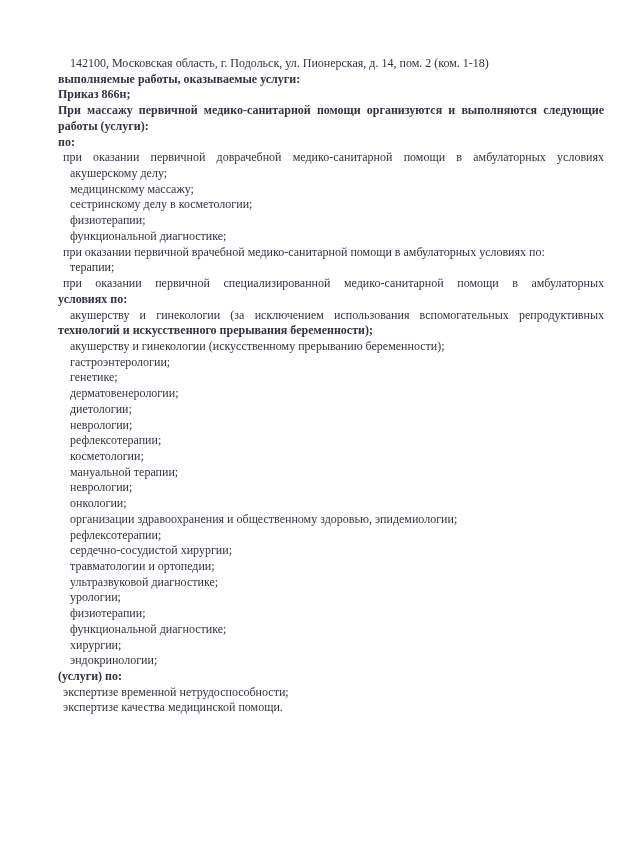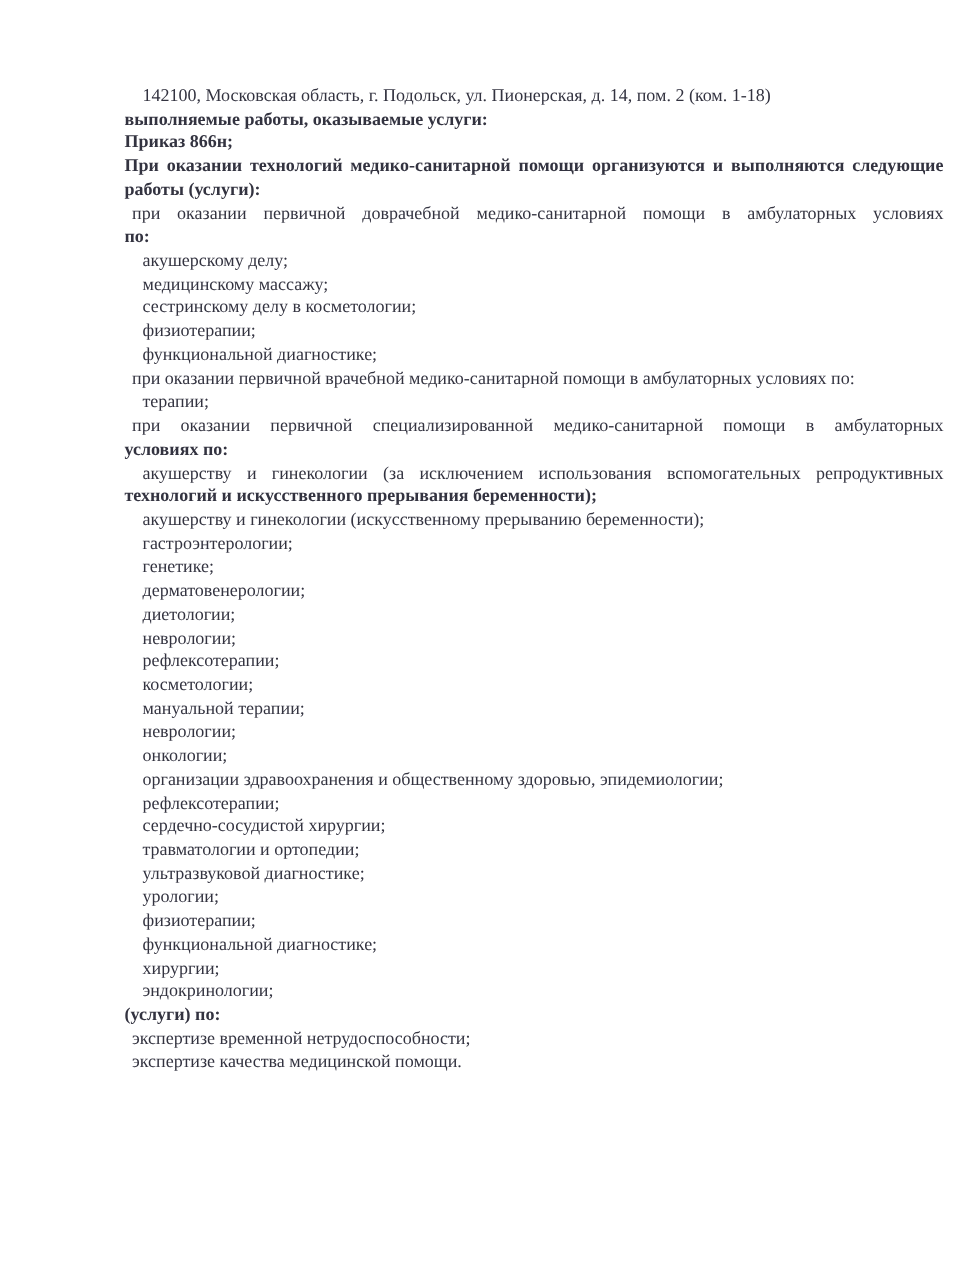--- a/index.html
+++ b/index.html
@@ -17,21 +17,20 @@
   .doc {
     position: absolute;
     left: 58px;
     top: 56px;
     width: 546px;
     font-family: "Liberation Serif", "DejaVu Serif", serif;
     font-size: 12px;
     line-height: 15.72px;
     color: #333340;
     filter: blur(0.25px);
-    margin-left: 25px;
   }
   .line {
     white-space: nowrap;
   }
   .indent0 { padding-left: 0; font-weight: bold; }
   .indent1 { padding-left: 5px; }
   .indent2 { padding-left: 12px; }
   .just {
     white-space: normal;
     text-align: justify;
@@ -39,24 +38,24 @@
   }
 </style>
 </head>
 <body>
 
 <div class="page">
   <div class="doc" id="doc">
       <div class="line indent2">142100, Московская область, г. Подольск, ул. Пионерская, д. 14, пом. 2 (ком. 1-18)</div>
       <div class="line indent0">выполняемые работы, оказываемые услуги:</div>
       <div class="line indent0">Приказ 866н;</div>
-      <div class="line indent0 just">При оказании технологий медико-санитарной помощи организуются и выполняются следующие</div>
+      <div class="line indent0 just">При массажу первичной медико-санитарной помощи организуются и выполняются следующие</div>
       <div class="line indent0">работы (услуги):</div>
+      <div class="line indent0">по:</div>
       <div class="line indent1 just">при оказании первичной доврачебной медико-санитарной помощи в амбулаторных условиях</div>
-      <div class="line indent0">по:</div>
       <div class="line indent2">акушерскому делу;</div>
       <div class="line indent2">медицинскому массажу;</div>
       <div class="line indent2">сестринскому делу в косметологии;</div>
       <div class="line indent2">физиотерапии;</div>
       <div class="line indent2">функциональной диагностике;</div>
       <div class="line indent1">при оказании первичной врачебной медико-санитарной помощи в амбулаторных условиях по:</div>
       <div class="line indent2">терапии;</div>
       <div class="line indent1 just">при оказании первичной специализированной медико-санитарной помощи в амбулаторных</div>
       <div class="line indent0">условиях по:</div>
       <div class="line indent2 just">акушерству и гинекологии (за исключением использования вспомогательных репродуктивных</div>

